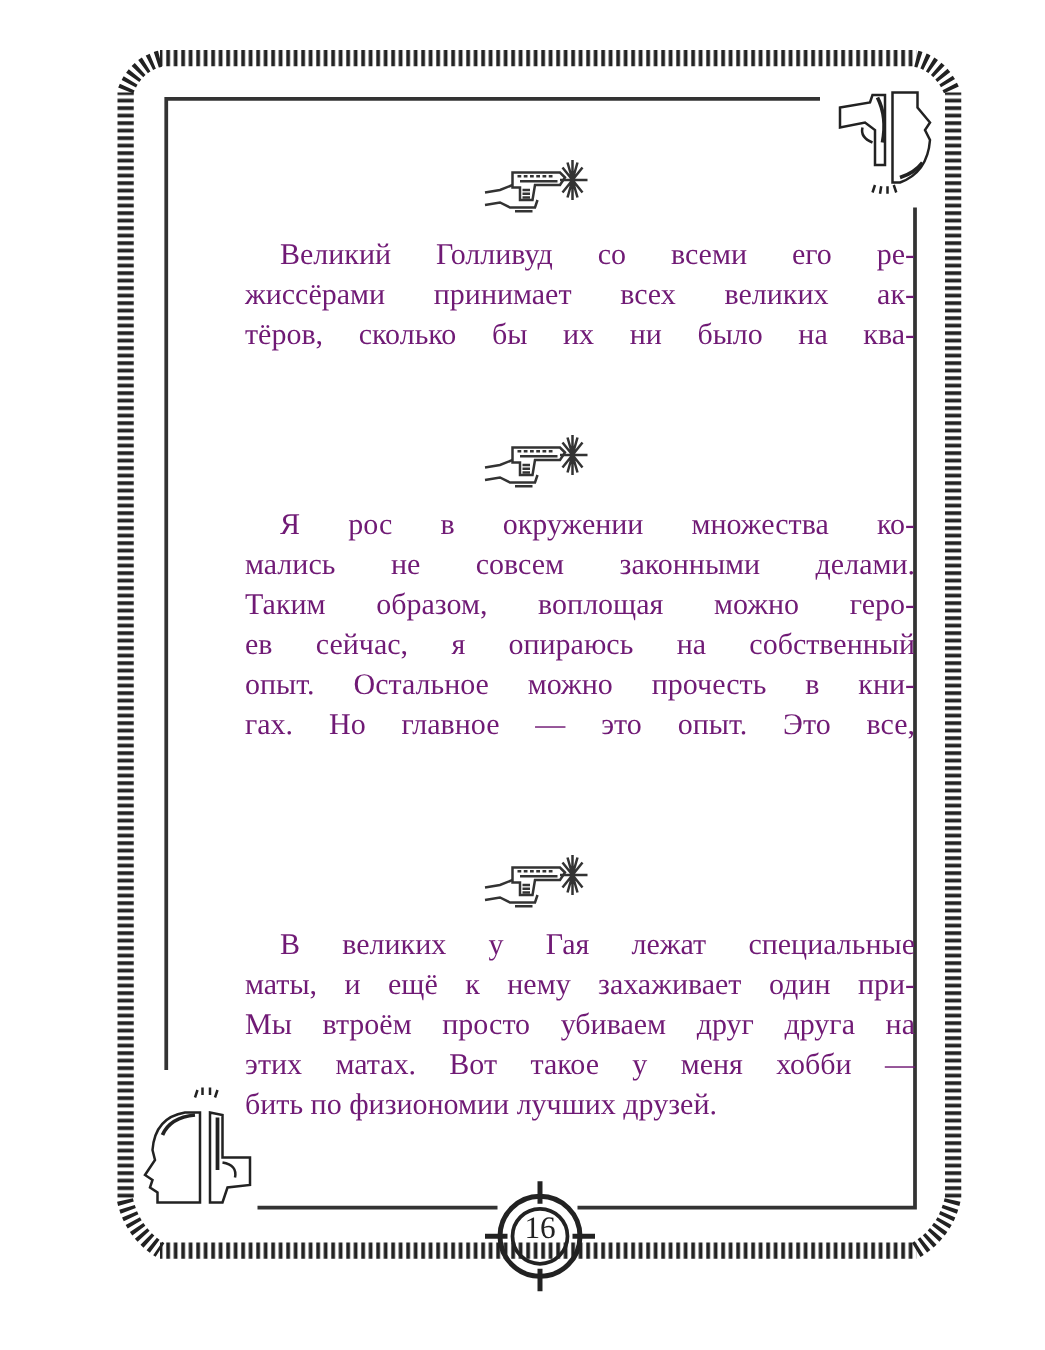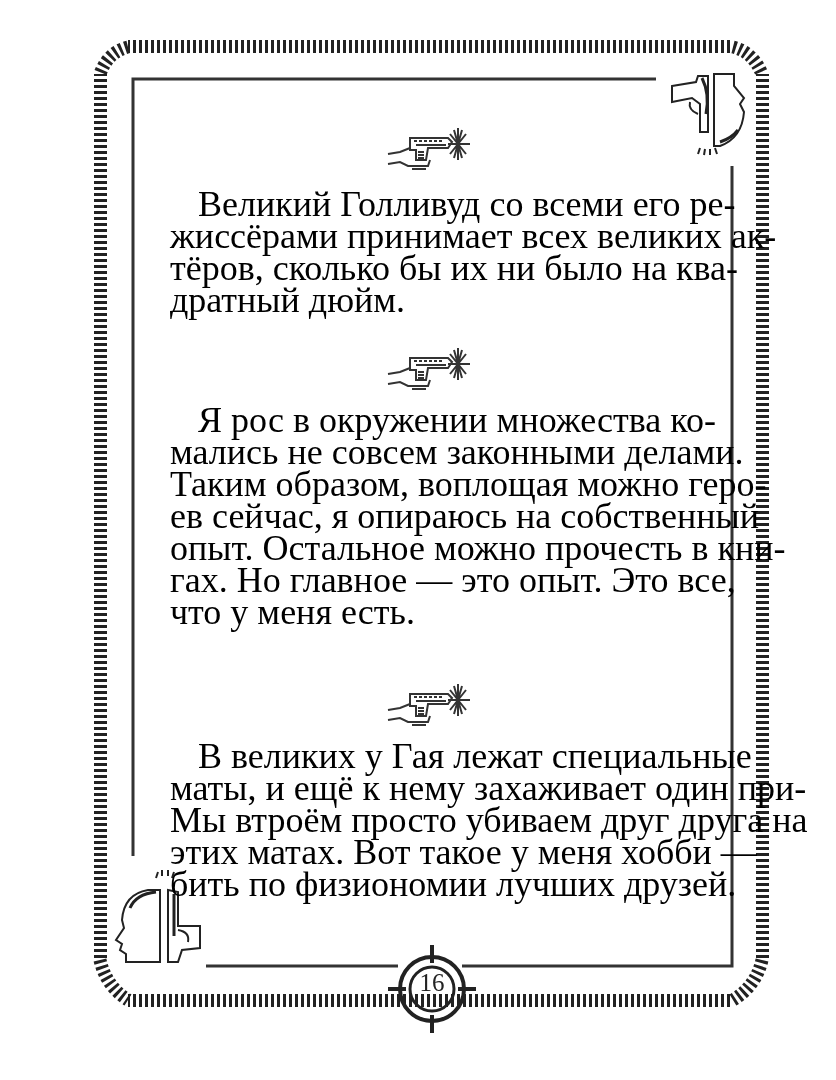--- a/index.html
+++ b/index.html
@@ -2,22 +2,22 @@
 <html><head>
   <meta charset="utf-8">
   <style>
     html, body { margin: 0; padding: 0; }
     body {
       width: 836px; height: 1080px; background: #ffffff; position: relative; overflow: hidden;
       font-family: "Liberation Serif", "DejaVu Serif", serif; color: #222222;
     }
     #frame { position: absolute; left: 0; top: 0; }
     .para {
-      position: absolute; left: 170px; width: 536px;
-      font-size: 36px; line-height: 32px; color: #000000;
+      position: absolute; left: 196px; width: 536px;
+      font-size: 24px; line-height: 32px; color: #701a75;
       text-align: justify; text-align-last: left;
     }
     .para .line { display: block; white-space: nowrap; text-align: justify; text-align-last: justify; }
     .para .line.last { text-align-last: left; }
     .para .line.indent { padding-left: 28px; }
     .divider { position: absolute; left: 384px; width: 96px; height: 52px; }
     .page-number {
       position: absolute; left: 400px; top: 968px; width: 64px; text-align: center;
       font-size: 25px; line-height: 30px; color: #222222;
     }
@@ -115,31 +115,29 @@
     <path d="M4 44 L16 42 L24 46 L44 46 L46 40"></path>
     <path d="M28 49 L42 49"></path>
     <path d="M74 8 L74 40 M66 14 L82 34 M82 14 L66 34 M64 24 L86 24 M70 10 L78 38 M78 10 L70 38"></path>
   </g>
 </svg>
 
 <div class="para" style="top:188px">
   <span class="line indent">Великий Голливуд со всеми его ре-</span>
   <span class="line">жиссёрами принимает всех великих ак-</span>
   <span class="line">тёров, сколько бы их ни было на ква-</span>
-  <span class="line last">дратный дюйм.</span>
 </div>
 
 <div class="para" style="top:404px">
   <span class="line indent">Я рос в окружении множества ко-</span>
   <span class="line">мались не совсем законными делами.</span>
   <span class="line">Таким образом, воплощая можно геро-</span>
   <span class="line">ев сейчас, я опираюсь на собственный</span>
   <span class="line">опыт. Остальное можно прочесть в кни-</span>
   <span class="line">гах. Но главное — это опыт. Это все,</span>
-  <span class="line last">что у меня есть.</span>
 </div>
 
 <div class="para" style="top:740px">
   <span class="line indent">В великих у Гая лежат специальные</span>
   <span class="line">маты, и ещё к нему захаживает один при-</span>
   <span class="line">Мы втроём просто убиваем друг друга на</span>
   <span class="line">этих матах. Вот такое у меня хобби —</span>
   <span class="line last">бить по физиономии лучших друзей.</span>
 </div>
 

